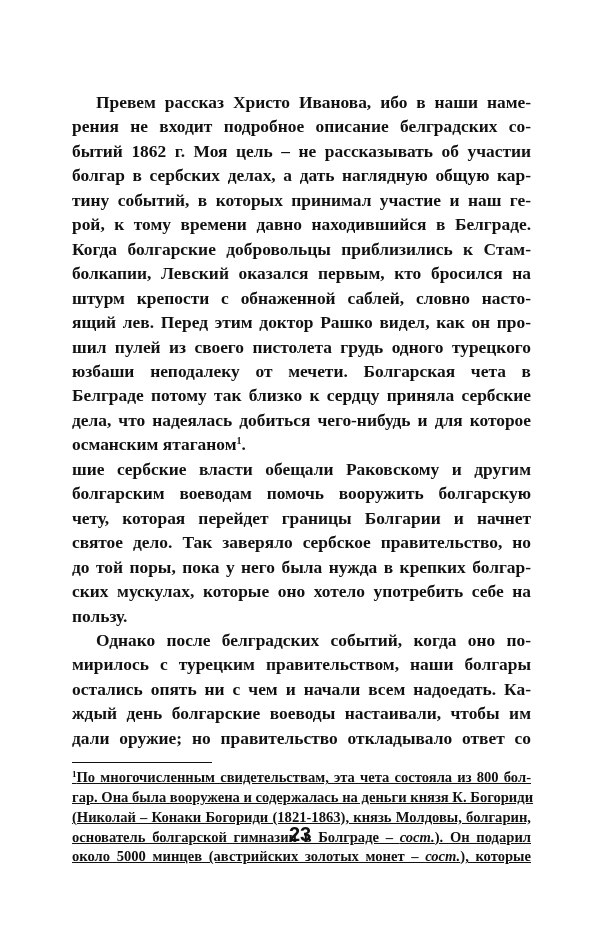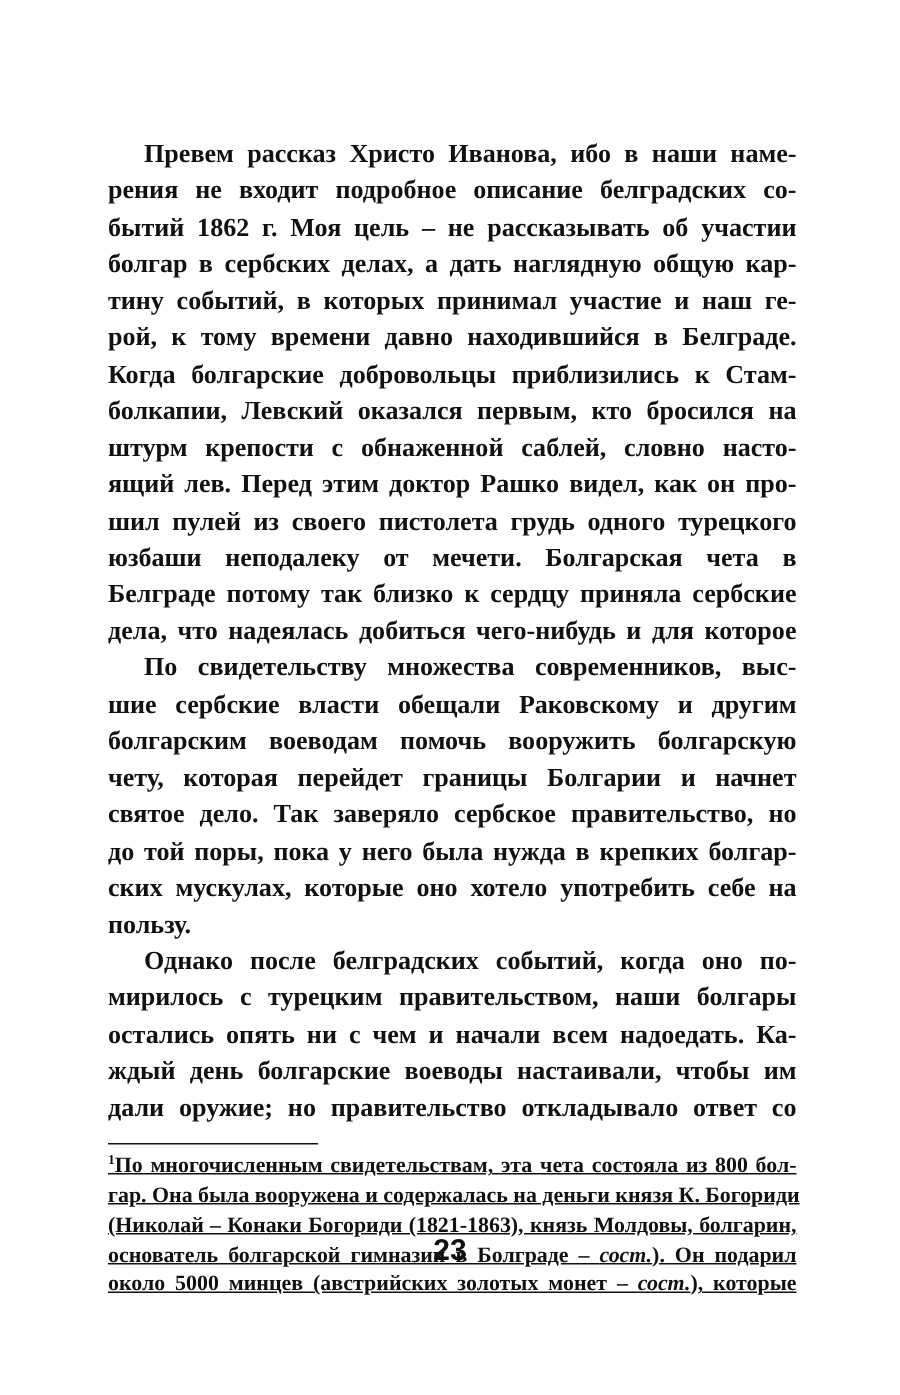--- a/index.html
+++ b/index.html
@@ -74,24 +74,24 @@
       <span class="line">тину событий, в которых принимал участие и наш ге-</span>
       <span class="line">рой, к тому времени давно находившийся в Белграде.</span>
       <span class="line">Когда болгарские добровольцы приблизились к Стам-</span>
       <span class="line">болкапии, Левский оказался первым, кто бросился на</span>
       <span class="line">штурм крепости с обнаженной саблей, словно насто-</span>
       <span class="line">ящий лев. Перед этим доктор Рашко видел, как он про-</span>
       <span class="line">шил пулей из своего пистолета грудь одного турецкого</span>
       <span class="line">юзбаши неподалеку от мечети. Болгарская чета в</span>
       <span class="line">Белграде потому так близко к сердцу приняла сербские</span>
       <span class="line">дела, что надеялась добиться чего-нибудь и для которое</span>
+      <span class="line last"><span>османским ятаганом</span><sup>1</sup><span>.</span></span>
     </div>
 
     <div>
-      <span class="line indent">По свидетельству множества современников, выс-</span>
       <span class="line">шие сербские власти обещали Раковскому и другим</span>
       <span class="line">болгарским воеводам помочь вооружить болгарскую</span>
       <span class="line">чету, которая перейдет границы Болгарии и начнет</span>
       <span class="line">святое дело. Так заверяло сербское правительство, но</span>
       <span class="line">до той поры, пока у него была нужда в крепких болгар-</span>
       <span class="line">ских мускулах, которые оно хотело употребить себе на</span>
       <span class="line last">пользу.</span>
     </div>
 
     <div>

